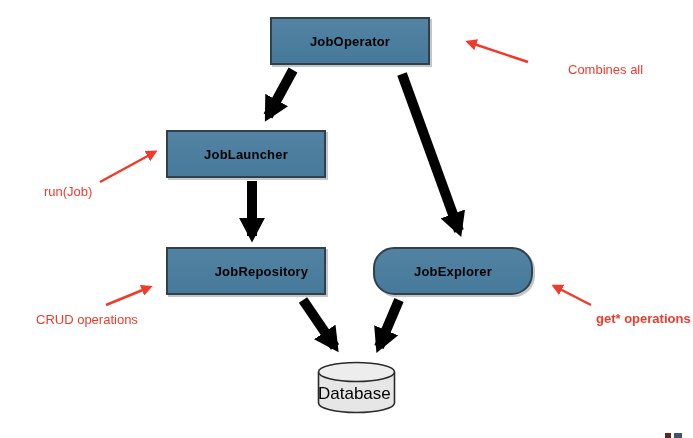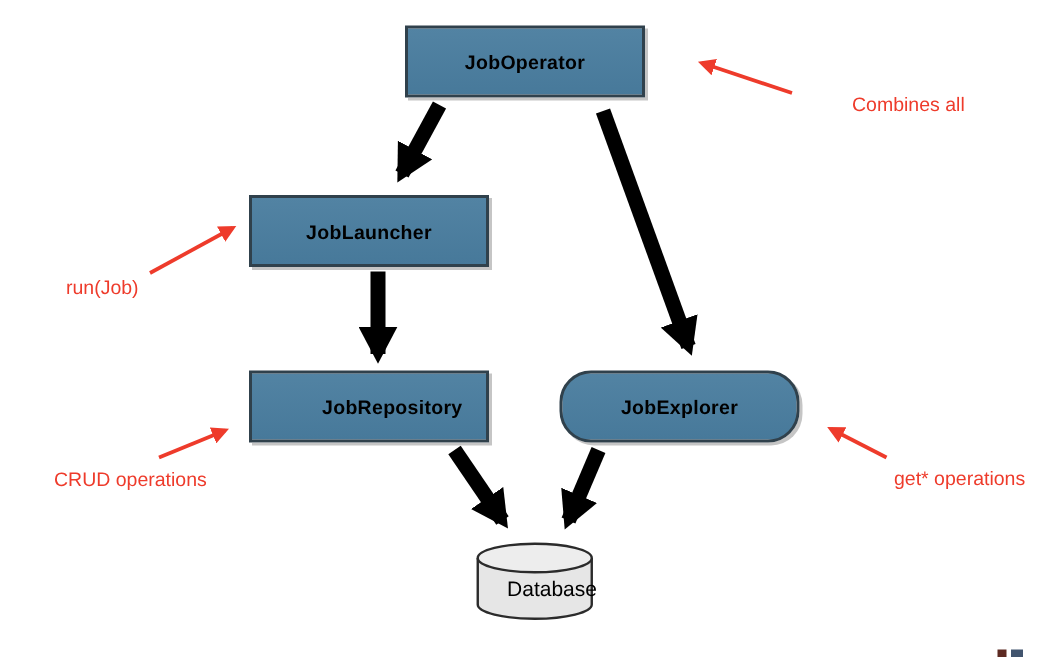--- a/index.html
+++ b/index.html
@@ -30,26 +30,26 @@
   .node-jobexplorer{left:373px;top:247px;border-radius:21px;}
   .annotation{
     position:absolute;
     color:#ee3b2b;
     font-size:13px;
     white-space:nowrap;
   }
   .ann-run{left:44px;top:184px;}
   .ann-crud{left:10px;top:312px;margin-left:26px;}
   .ann-combines{left:568px;top:62px;}
-  .ann-get{left:596px;top:311px;}
+  .ann-get{left:596px;top:311px;font-weight:bold;}
   .db-label{
     position:absolute;
-    left:336px;top:384px;width:64px;
+    left:318px;top:384px;width:64px;
     text-align:center;
-    font-size:14px;color:#000;
+    font-size:17px;color:#000;
   }
   .footer-mark{
     position:absolute;right:11px;bottom:0;height:5px;
     display:flex;gap:3px;
   }
   .footer-mark span{display:block;height:5px;}
   .footer-mark .fm-a{width:6px;background:#5d2a22;}
   .footer-mark .fm-b{width:8px;background:#41546e;}
 </style>
 </head>

